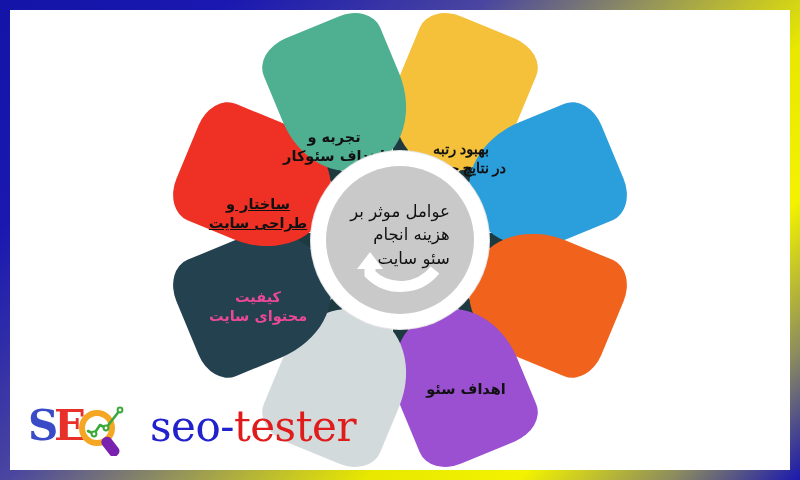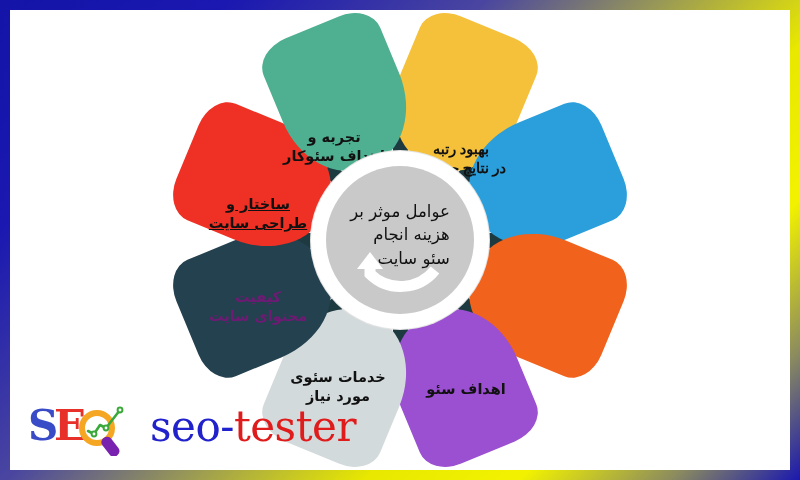--- a/index.html
+++ b/index.html
@@ -187,23 +187,21 @@
       <div class="petal" style="transform: rotate(112.5deg) translateY(-155px) rotate(180deg); background: rgb(241, 98, 28);"></div>
       <div class="petal" style="transform: rotate(157.5deg) translateY(-155px) rotate(180deg); background: rgb(155, 79, 209);"></div>
       <div class="petal" style="transform: rotate(202.5deg) translateY(-155px) rotate(180deg); background: rgb(211, 218, 220);"></div>
       <div class="petal" style="transform: rotate(247.5deg) translateY(-155px) rotate(180deg); background: rgb(36, 65, 79);"></div>
       <div class="petal" style="transform: rotate(292.5deg) translateY(-155px) rotate(180deg); background: rgb(238, 49, 36);"></div>
       <div class="petal" style="transform: rotate(337.5deg) translateY(-155px) rotate(180deg); background: rgb(79, 175, 145);"></div>
 
       <div class="petal-label" style="transform:translate(61px,-100px);font-family:Liberation Serif, serif;">بهبود رتبه
 در نتایج جستجو</div>
       <div class="petal-label" style="transform:translate(66px,140px);">اهداف سئو</div>
-      <div class="petal-label" style="transform:translate(-62px,128px);">خدمات سئوی
-مورد نیاز</div>
-      <div class="petal-label" style="transform:translate(-142px,48px); color:#701a75;">کیفیت
+      <div class="petal-label" style="transform:translate(-142px,48px); color:#ec4899;">کیفیت
 محتوای سایت</div>
       <div class="petal-label" style="transform:translate(-142px,-45px);text-decoration:underline;">ساختار و
 طراحی سایت</div>
       <div class="petal-label" style="transform:translate(-66px,-112px);">تجربه و
 اهداف سئوکار</div>
 
       <div id="hub-ring"></div>
 
       <svg id="hub-dashes" viewBox="0 0 178 178">
         <circle cx="89" cy="89" r="81.5" fill="none" stroke="#ffffff" stroke-width="13" stroke-dasharray="30 9" stroke-dashoffset="6"></circle>

